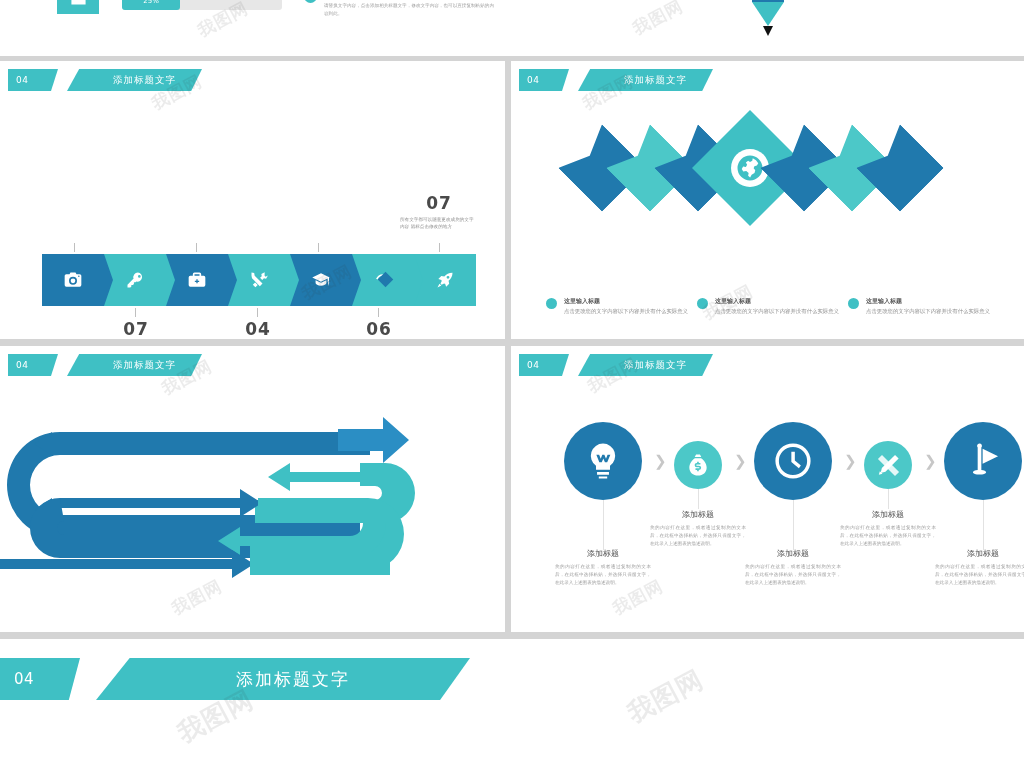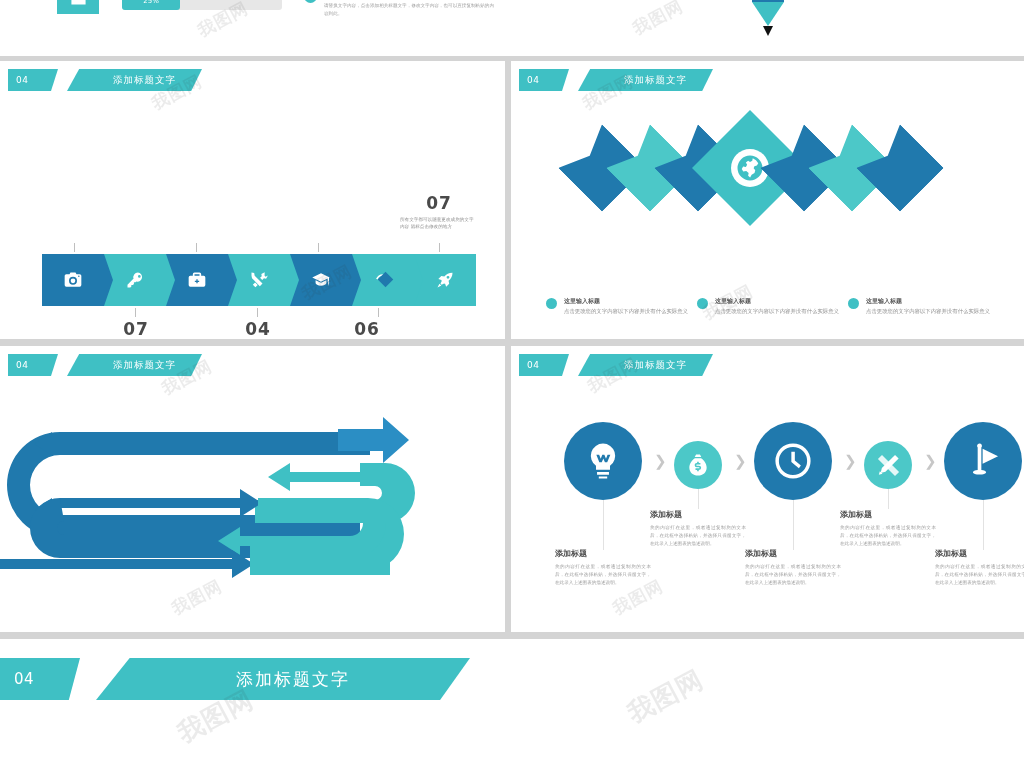--- a/index.html
+++ b/index.html
@@ -66,21 +66,21 @@
 
   
   .snake{position:absolute;left:0;top:0;width:512px;height:290px;}
 
   
   .circ{position:absolute;border-radius:50%;display:flex;align-items:center;justify-content:center;}
   .circ svg{fill:#fff;}
   .chev{position:absolute;color:#c7c7c7;font-size:15px;font-weight:bold;}
   .cstem{position:absolute;width:1px;background:#e2e2e2;}
   .ctxt{position:absolute;width:96px;}
-  .ctxt .t{font-size:8px;font-weight:bold;color:#4f4f4f;text-align:left;}
+  .ctxt .t{font-size:8px;font-weight:normal;color:#4f4f4f;text-align:center;}
   .ctxt .b{font-size:4.6px;color:#9a9a9a;line-height:1.7;margin-top:4px;text-align:justify;}
 
   
   .tp{position:absolute;}
 </style>
 </head>
 <body>
 
 <div class="stage">
 
@@ -185,21 +185,21 @@
     <div class="tick" style="left:378px;top:247px;height:9px;"></div>
 
     <div class="numblk" style="left:93px;top:258px;">
       <div class="n">07</div>
 
     </div>
     <div class="numblk" style="left:215px;top:258px;">
       <div class="n">04</div>
 
     </div>
-    <div class="numblk" style="left:324px;top:258px;">
+    <div class="numblk" style="left:336px;top:258px;">
       <div class="n">06</div>
 
     </div>
 
     <div class="wm" style="left:150px;top:20px;"><span class="mk">我图网</span></div>
     <div class="wm" style="left:300px;top:210px;"><span class="mk">我图网</span></div>
   </div>
 
   <div class="panel" style="left:511px;top:61px;width:513px;height:278px;">
 

